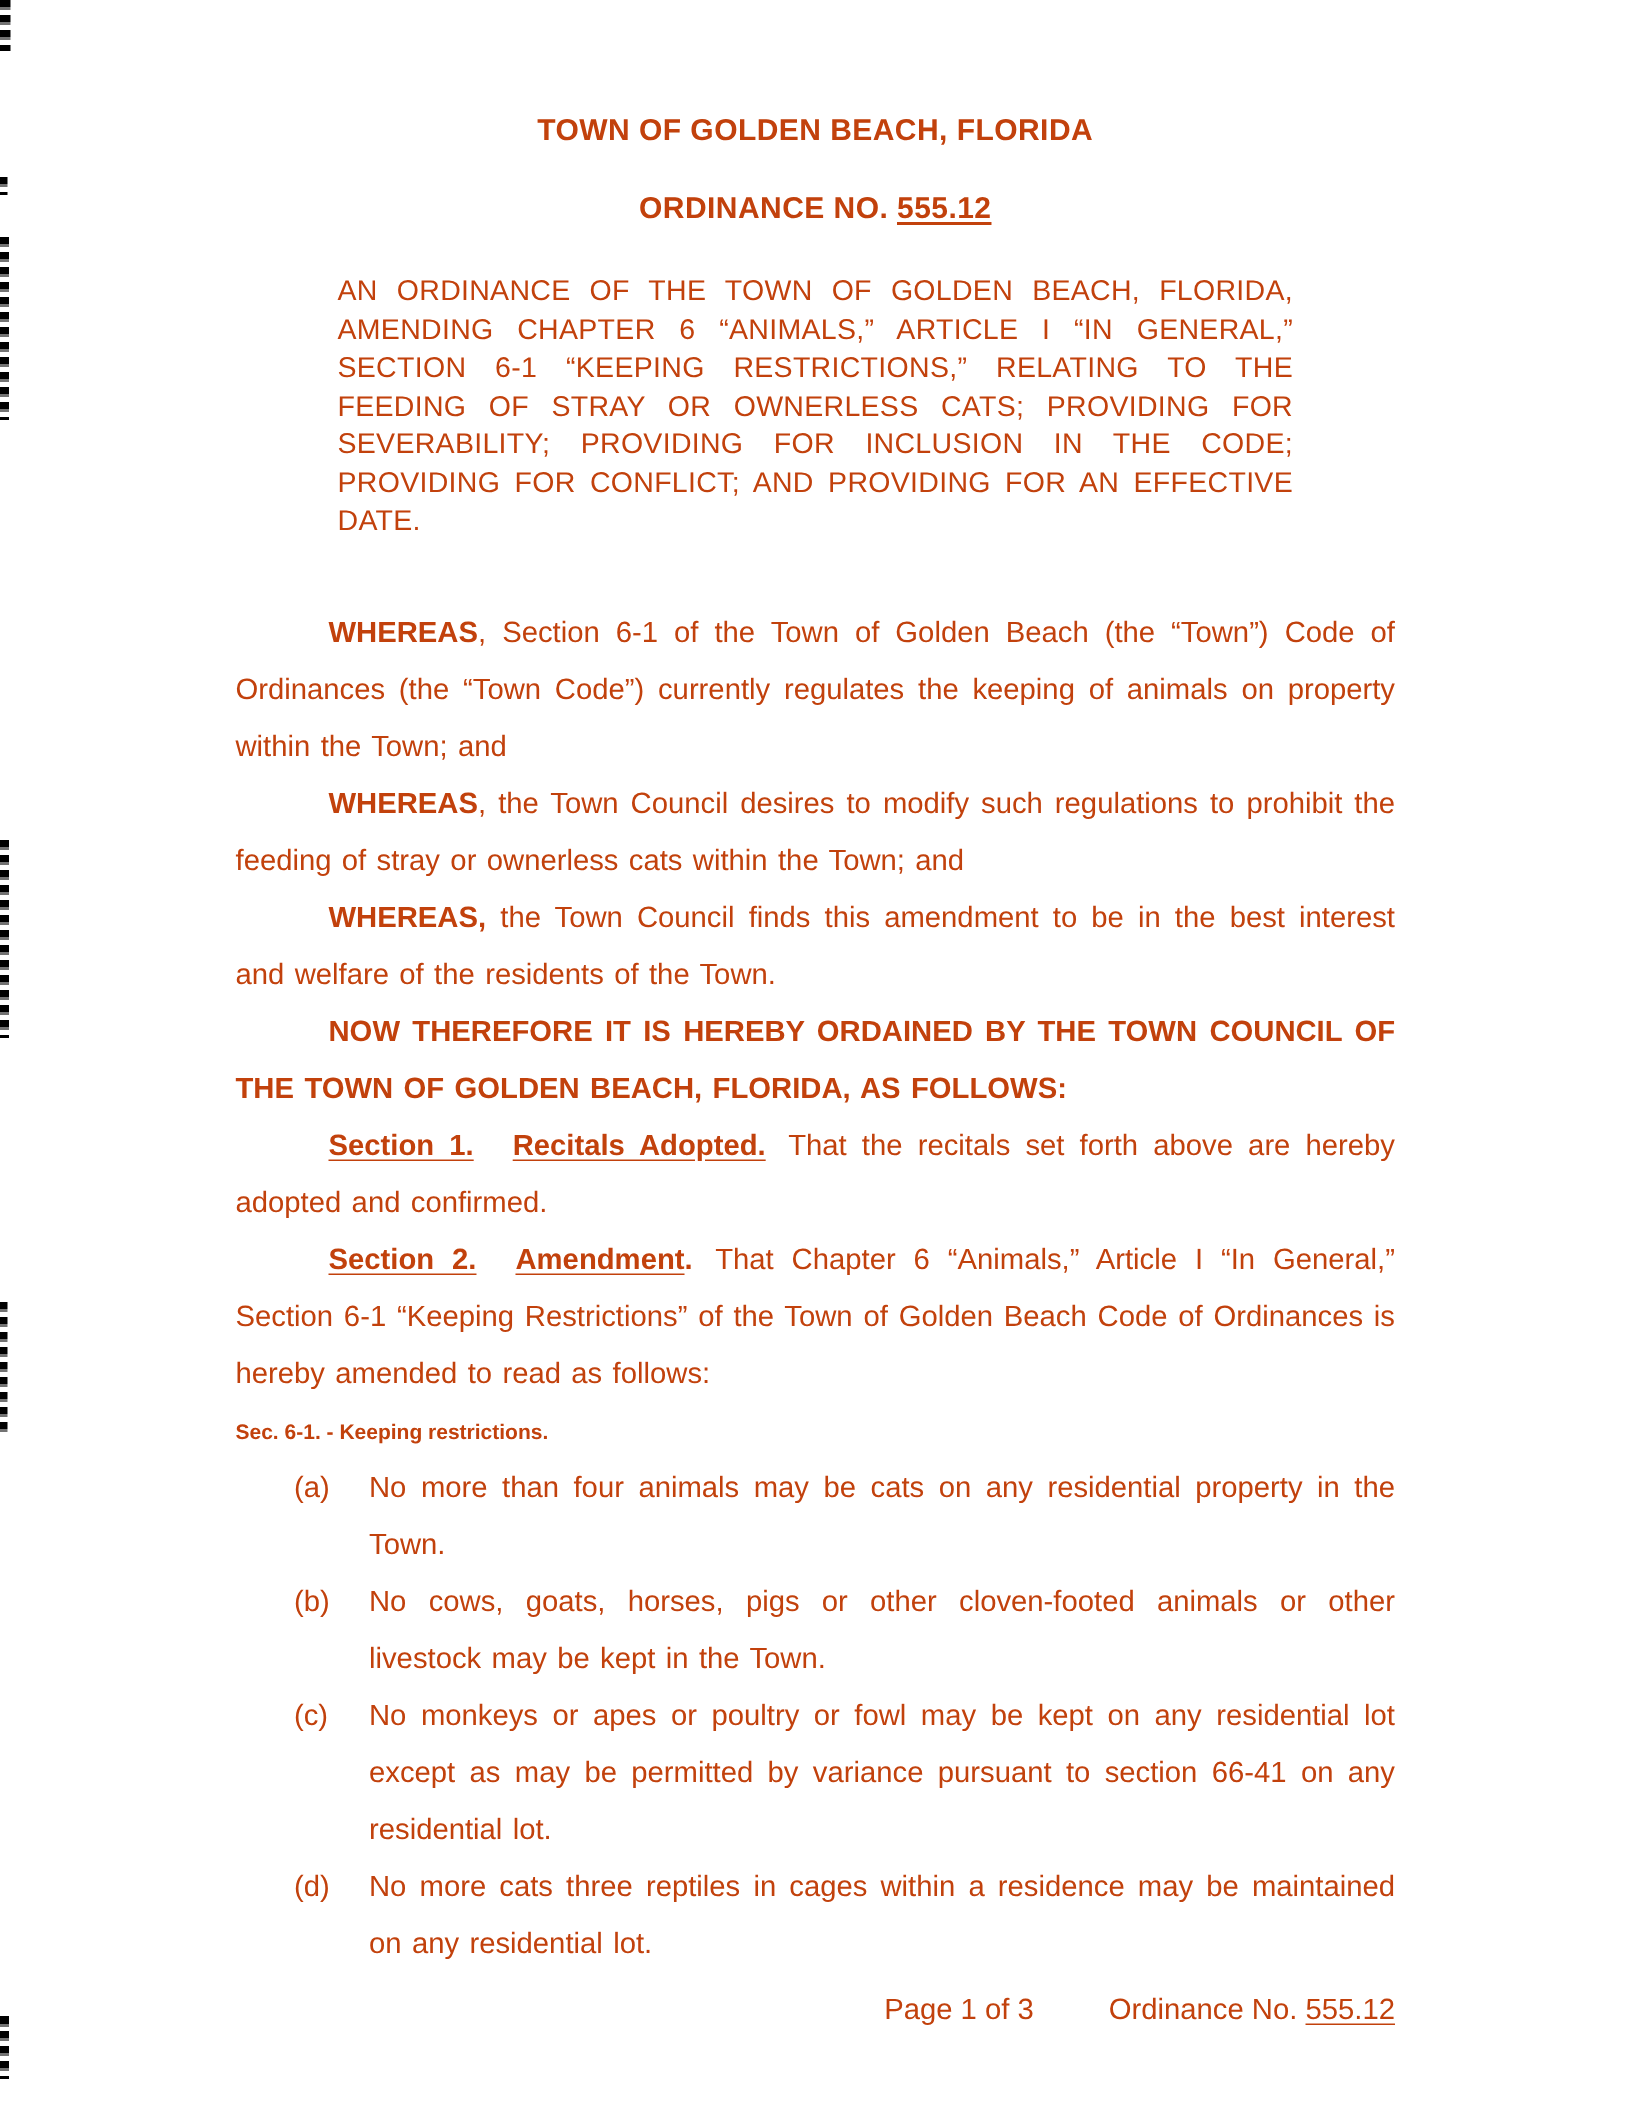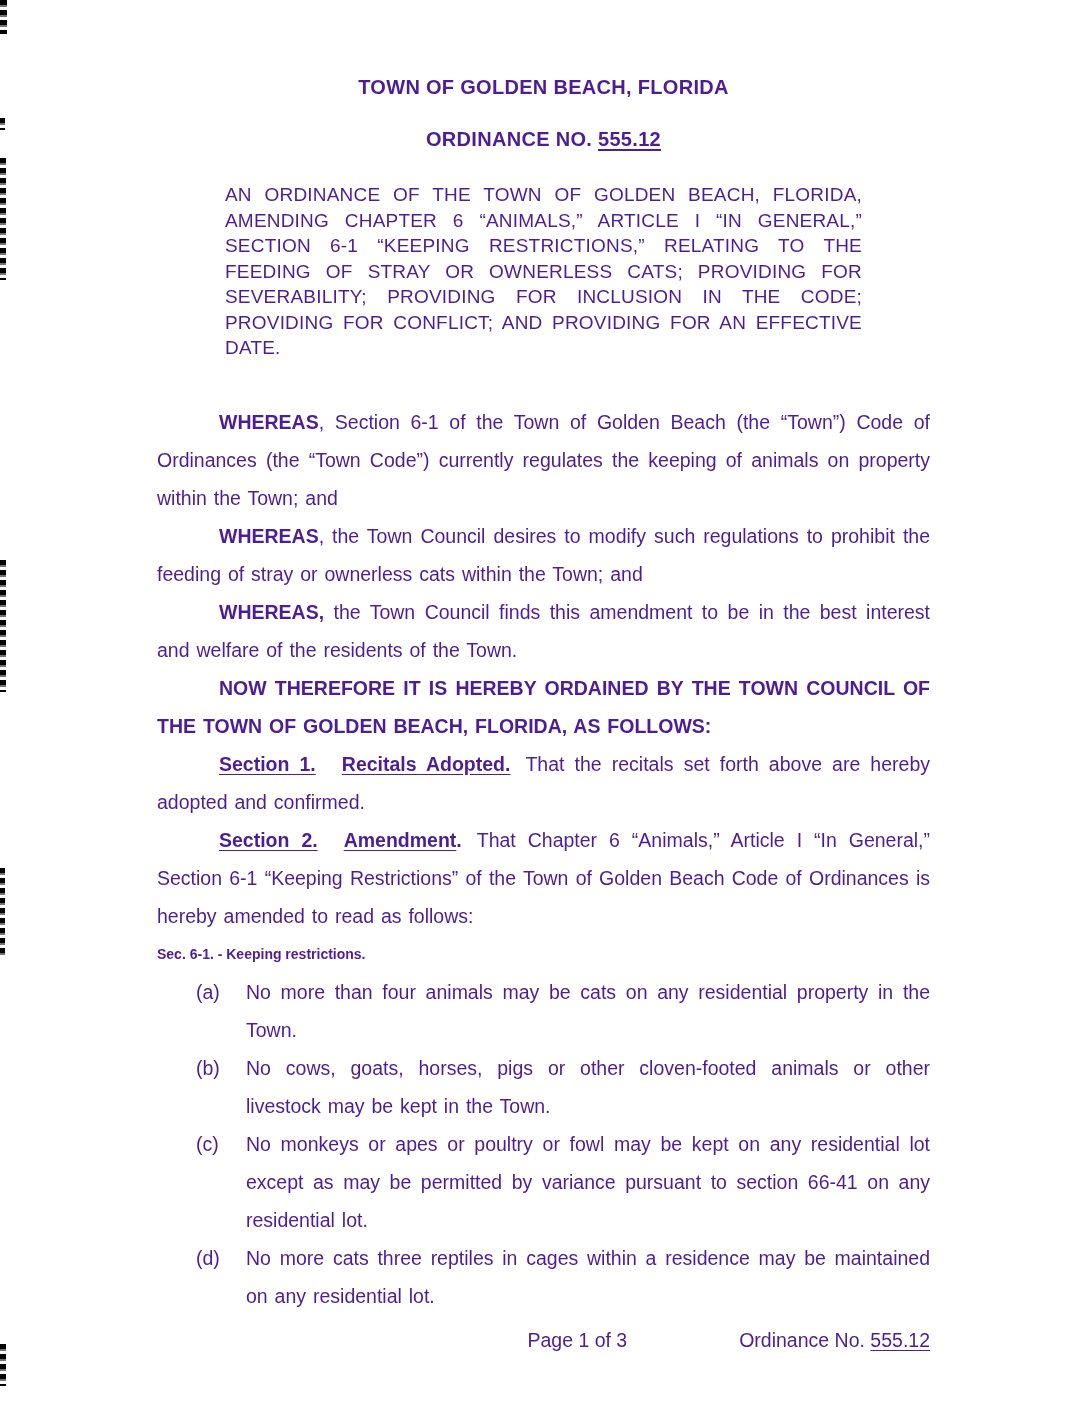--- a/index.html
+++ b/index.html
@@ -5,21 +5,21 @@
   html, body {
     margin: 0;
     padding: 0;
     background: #ffffff;
   }
   .page {
     position: relative;
     width: 1092px;
     height: 1386px;
     background: #ffffff;
-    color: #4c1d95;
+    color: #c2410c;
     font-family: "Liberation Sans", sans-serif;
     overflow: hidden;
   }
   .content {
     padding: 76px 162px 0 157px;
   }
   .title {
     margin: 0;
     text-align: center;
     font-size: 20px;
@@ -79,21 +79,21 @@
     text-align: justify;
     word-spacing: 1.5px;
   }
   .footer {
     position: absolute;
     left: 157px;
     right: 162px;
     bottom: 33px;
     display: flex;
     justify-content: flex-end;
-    gap: 112px;
+    gap: 50px;
     font-size: 19.5px;
     line-height: 25px;
   }
   
   .scan-mark {
     position: absolute;
     left: 0;
     background: repeating-linear-gradient(180deg, #000 0 5px, rgba(0,0,0,0.55) 5px 7px, transparent 7px 10px);
   }
   .m1 { top: 0;      width: 7px; height: 34px; }

